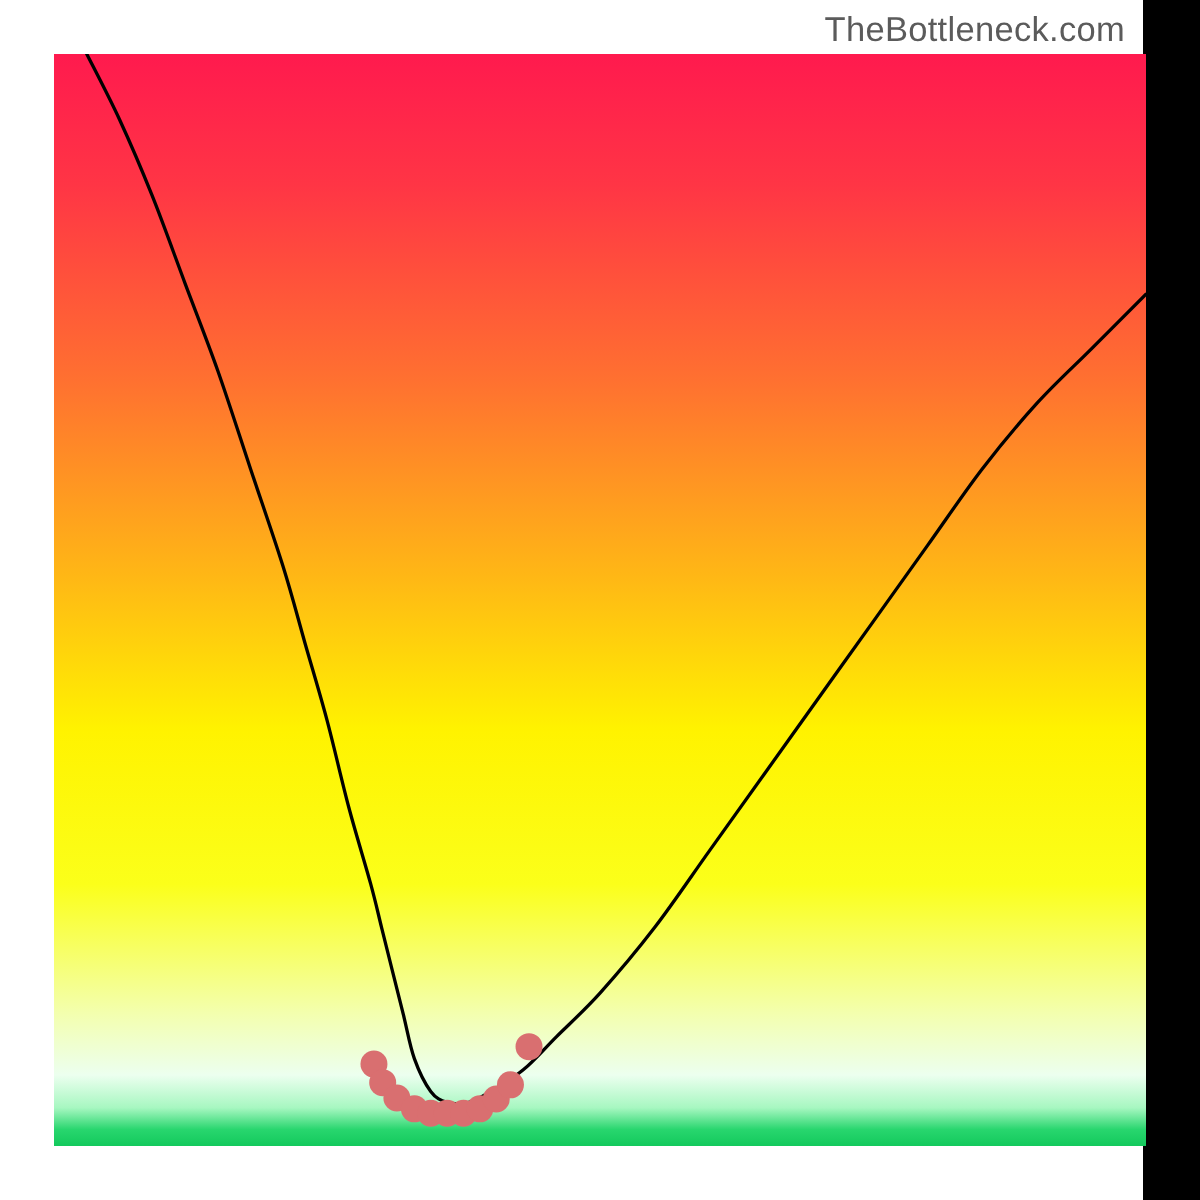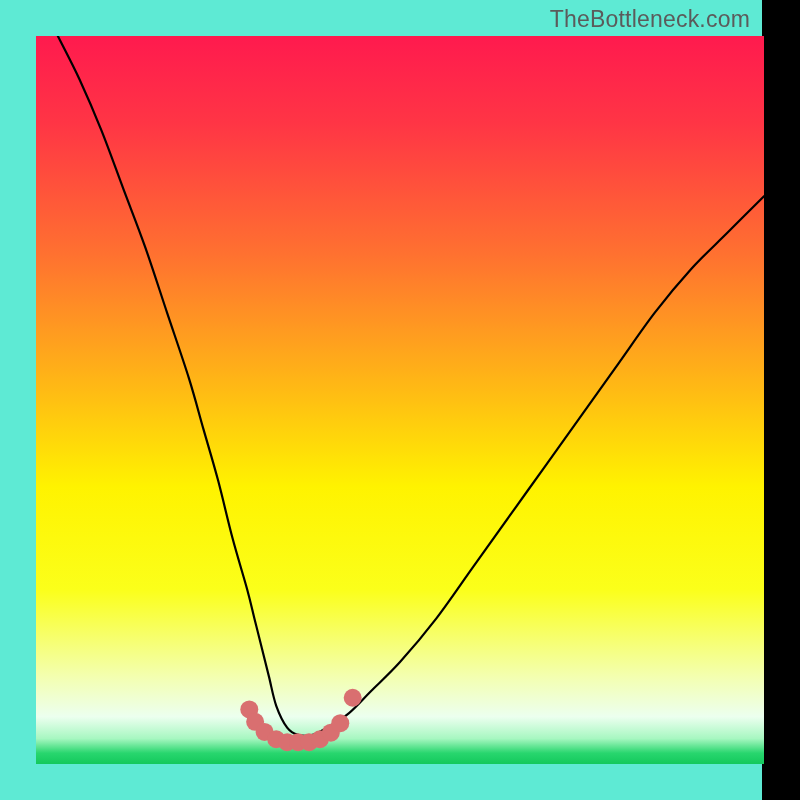--- a/index.html
+++ b/index.html
@@ -10,21 +10,21 @@
     background: #000;
     overflow: hidden;
     font-family: Arial, Helvetica, sans-serif;
   }
   .frame {
     position: absolute;
     left: 0;
     top: 0;
     width: 762px;
     height: 800px;
-    background: #5eead4;
+    background: #ffffff;
   }
   .plot {
     position: absolute;
     left: 36px;
     top: 36px;
     width: 728px;
     height: 728px;
   }
   .watermark {
     position: absolute;

